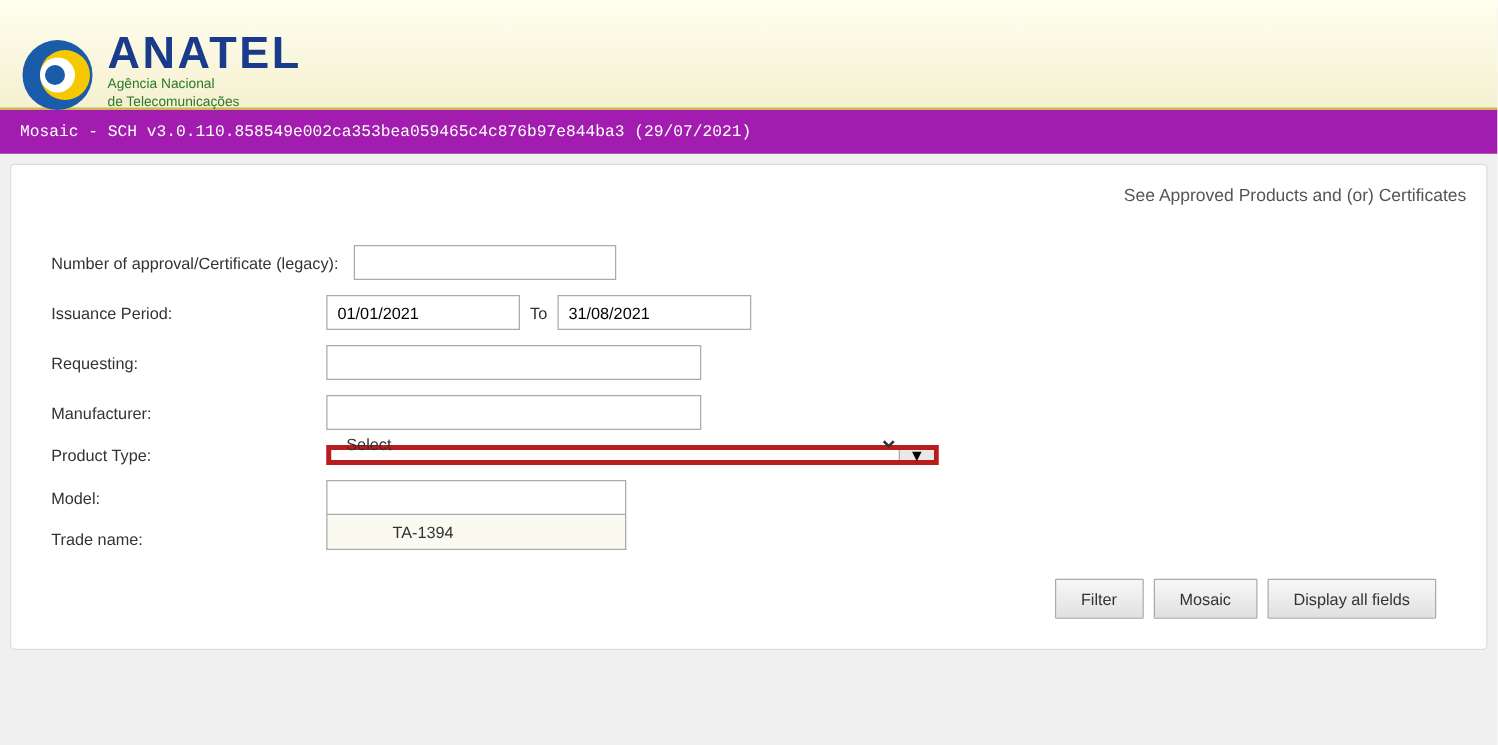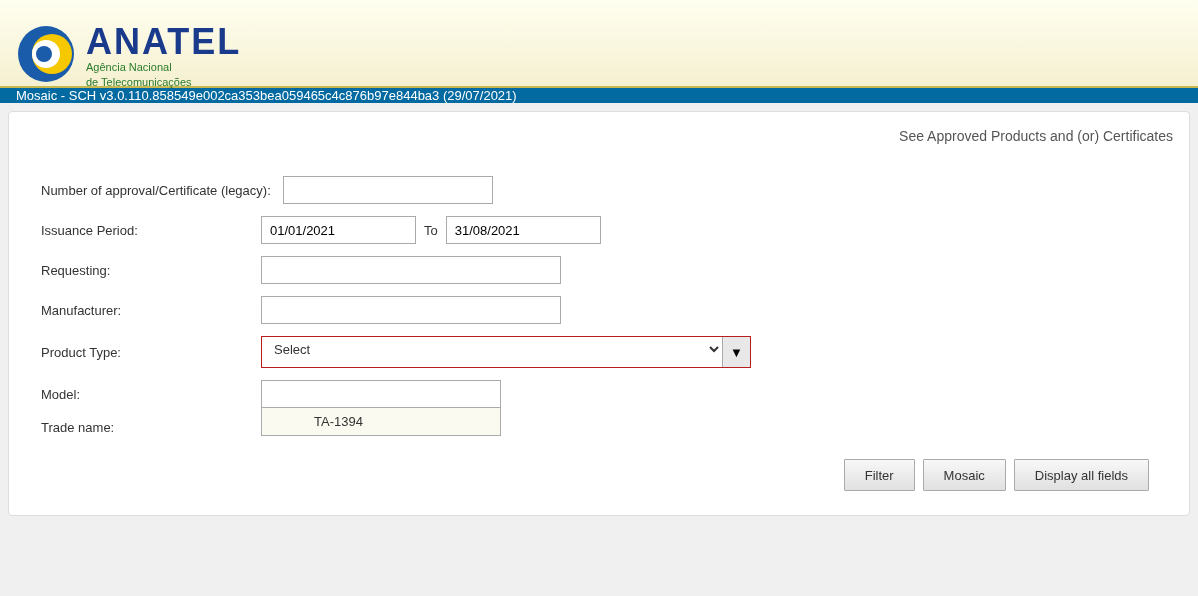--- a/index.html
+++ b/index.html
@@ -15,21 +15,21 @@
     .header {
       background: linear-gradient(to bottom, #fffff0, #f5f0d0);
       border-bottom: 2px solid #c8b850;
       padding: 8px 16px;
       display: flex;
       align-items: center;
       height: 88px;
     }
     .logo-container {
       display: flex;
-      align-items: flex-start;
+      align-items: flex-end;
       gap: 10px;
       margin-top: 28px;
     }
     .logo-text {
       display: flex;
       flex-direction: column;
     }
     .logo-anatel {
       font-size: 36px;
       font-weight: bold;
@@ -38,25 +38,26 @@
       line-height: 1;
     }
     .logo-subtitle {
       font-size: 11px;
       color: #2a7a2a;
       line-height: 1.4;
     }
 
     
     .version-bar {
-      background: #0369a1;
+      background: #a21caf;
       color: white;
-      padding: 0 16px;
+      padding: 10px 16px;
       font-size: 13px;
       font-weight: normal;
+      font-family: Liberation Mono, monospace;
     }
 
     
     .main-content {
       background: white;
       margin: 8px;
       border: 1px solid #ddd;
       border-radius: 4px;
       padding: 16px;
     }
@@ -116,25 +117,25 @@
     }
 
     .date-to {
       color: #333;
       font-size: 13px;
     }
 
     
     .dropdown-container {
       display: flex;
-      align-items: flex-start;
-      border: 1px solid #b91c1c;
+      align-items: flex-end;
+      border: 4px solid #b91c1c;
       background: white;
       width: 490px;
-      height: 32px;
+      height: 16px;
     }
     .dropdown-select {
       flex: 1;
       border: none;
       outline: none;
       padding: 4px 8px;
       font-size: 13px;
       background: transparent;
       color: #333;
     }

